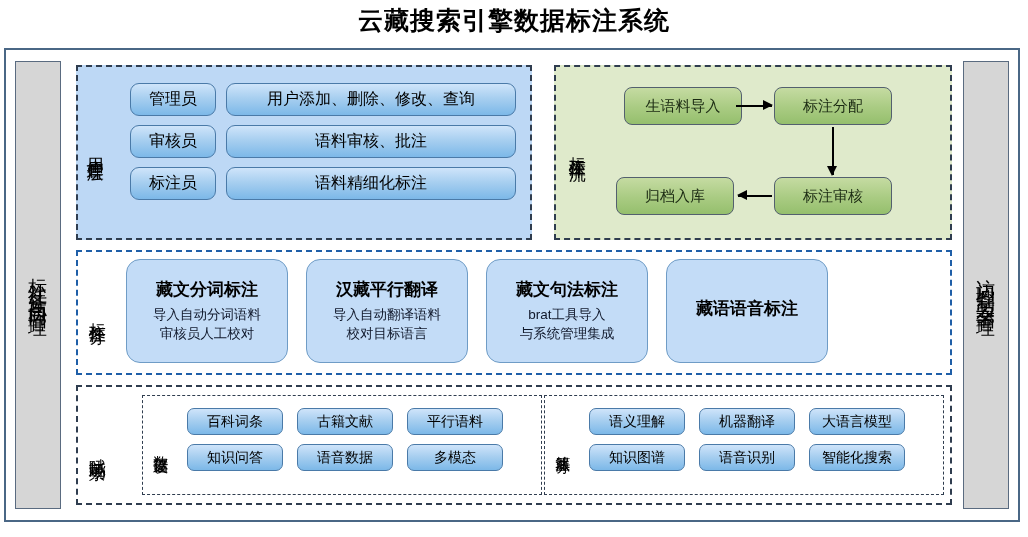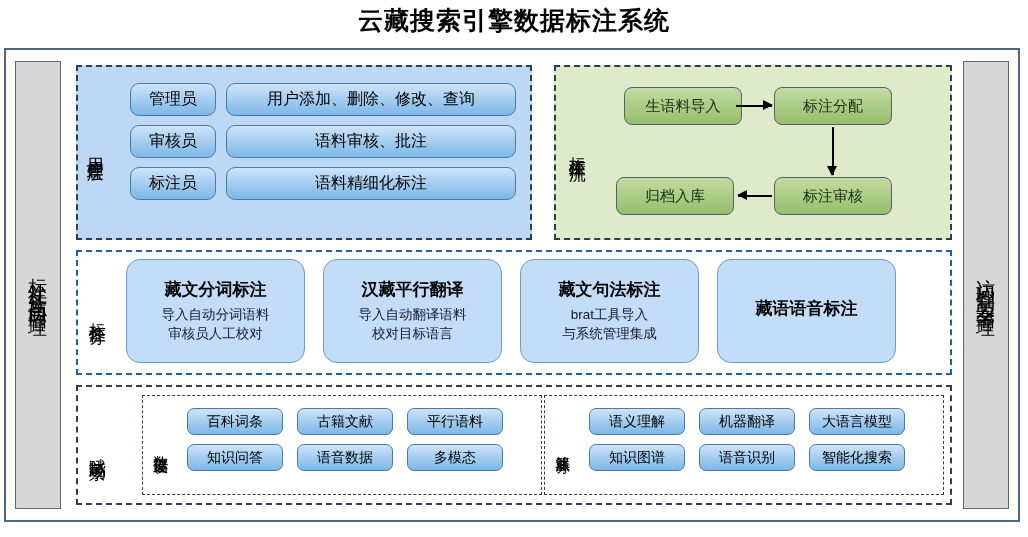--- a/index.html
+++ b/index.html
@@ -198,21 +198,21 @@
     border-left: 5.5px solid transparent;
     border-right: 5.5px solid transparent;
     border-top: 10px solid #000;
   }
 
   
   #tasks-label { left: 18px; top: 202px; height: 100px; }
   #tasks-cards {
     position: absolute;
     left: 56px; top: 198px;
-    width: 770px;
+    width: 702px;
     display: flex;
     gap: 18px;
   }
   .task-card {
     width: 194px;
     height: 104px;
     background: #c3dcf7;
     border: 1.5px solid #6f9cc6;
     border-radius: 14px;
     box-sizing: border-box;

